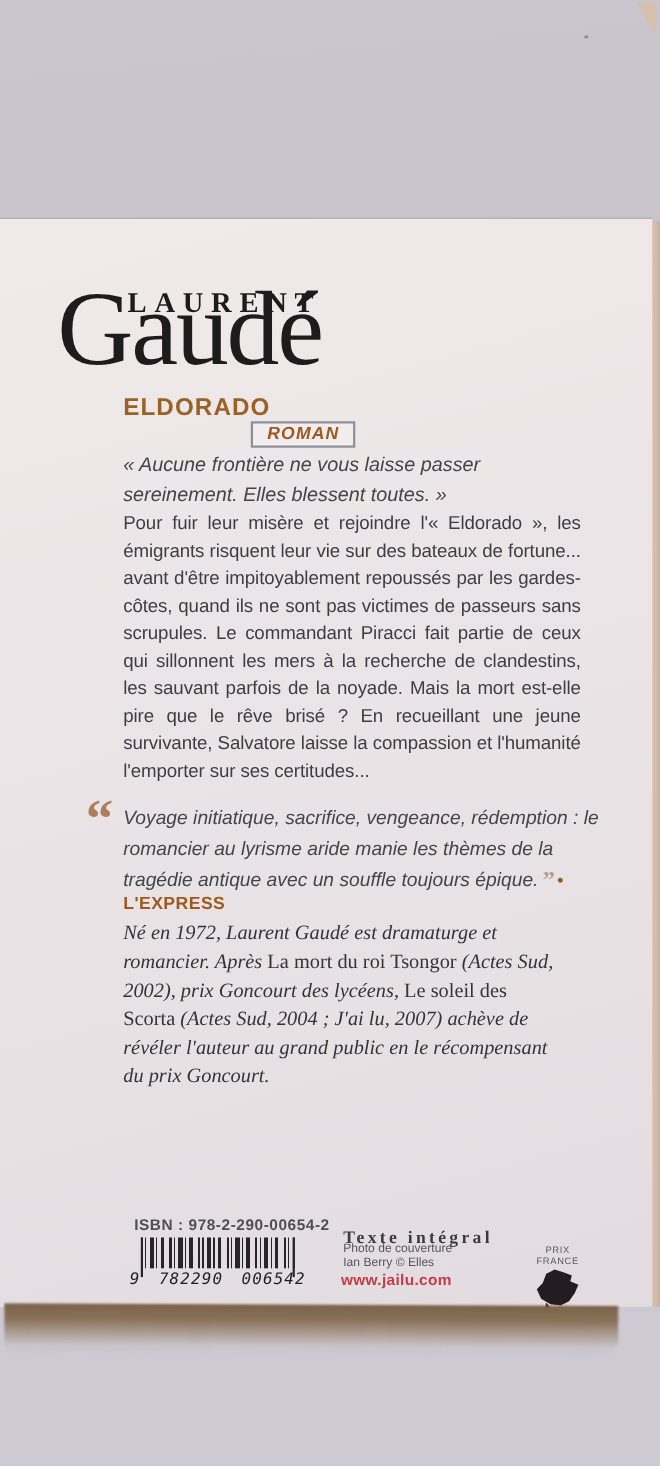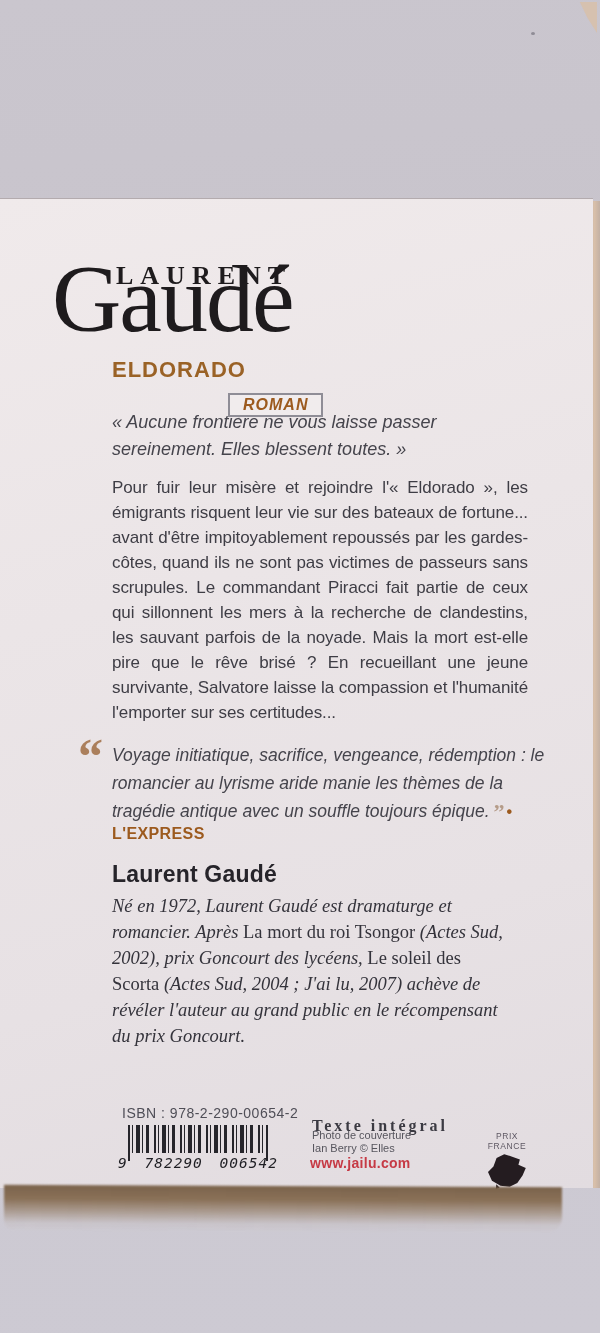--- a/index.html
+++ b/index.html
@@ -62,33 +62,33 @@
     font-family:"Liberation Serif",serif;font-size:26px;font-weight:600;
     letter-spacing:7px;color:var(--headline-ink);
   }
 
   
   .title-wrap{position:relative;height:52px;}
   .book-title{
     font-size:22px;font-weight:800;letter-spacing:1px;color:var(--title-color);
   }
   .genre-box{
-    position:absolute;left:116px;top:36px;
+    position:absolute;left:116px;top:26px;
     border:2px solid #8f8d96;background:rgba(244,240,241,.55);
     padding:1px 13px;
     font-size:16px;font-weight:700;font-style:italic;color:var(--press-source-color);
     letter-spacing:1px;
   }
 
   .epigraph{
     width:100%;
     font-style:italic;font-size:18px;line-height:27px;color:#45444c;
   }
   .synopsis{
-    margin-top:12px;width:100%;
+    margin-top:0;width:100%;
     font-size:17px;line-height:25px;letter-spacing:-.1px;
     text-align:justify;color:var(--body-ink);
   }
 
   .press{position:relative;margin-top:16px;width:434px;}
   .press-open{
     position:absolute;left:-34px;top:-10px;
     font-family:"Liberation Serif",serif;font-weight:700;font-size:50px;line-height:1;
     color:var(--quote-mark-color);
   }
@@ -109,21 +109,21 @@
     margin-top:5px;width:96%;
     font-family:"Liberation Serif",serif;font-size:18.5px;line-height:26px;color:#34333b;
   }
   .bio .it{font-style:italic;}
   .bio .rm{font-style:normal;}
 
   
   .footer{position:absolute;left:0;top:906px;width:100%;height:84px;}
   .isbn-line{
     position:absolute;left:122px;top:0;
-    font-size:14px;letter-spacing:.5px;color:#4f4e57;
+    font-size:14px;letter-spacing:.5px;color:#4f4e57;font-weight:bold;
   }
   .barcode{position:absolute;left:128px;top:20px;width:140px;height:28px;
     background-image:repeating-linear-gradient(90deg,
       #26252b 0 2px,transparent 2px 4px,
       #26252b 4px 5px,transparent 5px 8px,
       #26252b 8px 12px,transparent 12px 14px,
       #26252b 14px 15px,transparent 15px 18px,
       #26252b 18px 21px,transparent 21px 26px);
   }
   .barcode::before,.barcode::after{
@@ -177,21 +177,20 @@
 
     <div class="epigraph">« Aucune frontière ne vous laisse passer sereinement. Elles blessent toutes. »</div>
 
     <div class="synopsis">Pour fuir leur misère et rejoindre l'« Eldorado », les émigrants risquent leur vie sur des bateaux de fortune... avant d'être impitoyablement repoussés par les gardes-côtes, quand ils ne sont pas victimes de passeurs sans scrupules. Le commandant Piracci fait partie de ceux qui sillonnent les mers à la recherche de clandestins, les sauvant parfois de la noyade. Mais la mort est-elle pire que le rêve brisé ? En recueillant une jeune survivante, Salvatore laisse la compassion et l'humanité l'emporter sur ses certitudes...</div>
 
     <div class="press">
       <span class="press-open">“</span>
       <span class="press-text">Voyage initiatique, sacrifice, vengeance, rédemption : le romancier au lyrisme aride manie les thèmes de la tragédie antique avec un souffle toujours épique.</span><span class="press-close">”</span><span class="press-source">•</span> <span class="press-source">L'EXPRESS</span>
     </div>
 
-    <div class="bio-heading">Laurent Gaudé</div>
 
     <div class="bio"><span class="it">Né en 1972, Laurent Gaudé est dramaturge et romancier. Après </span><span class="rm">La mort du roi Tsongor</span><span class="it"> (Actes Sud, 2002), prix Goncourt des lycéens, </span><span class="rm">Le soleil des Scorta</span><span class="it"> (Actes Sud, 2004 ; J'ai lu, 2007) achève de révéler l'auteur au grand public en le récompensant du prix Goncourt.</span></div>
 
     <div class="footer">
       <div class="isbn-line">ISBN : 978-2-290-00654-2</div>
       <div class="barcode"></div>
       <div class="barcode-digits">9 782290 006542</div>
 
       <div class="texte-integral">Texte intégral</div>
       <div class="credits">

